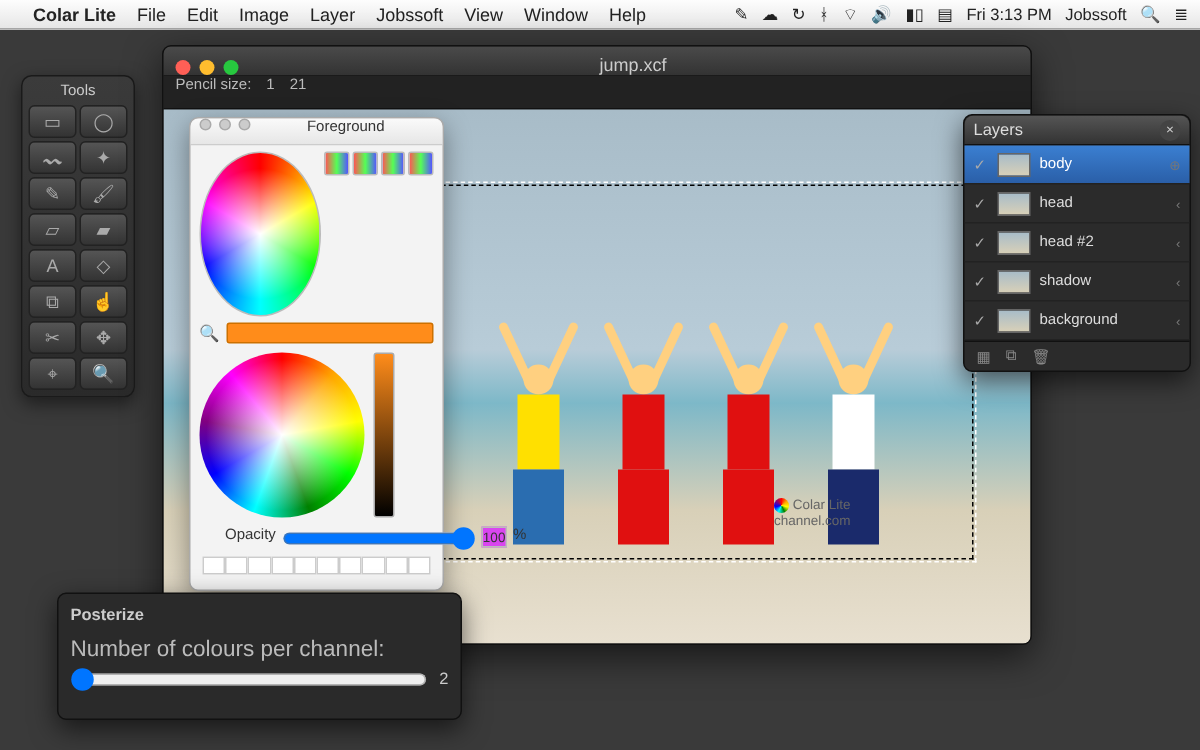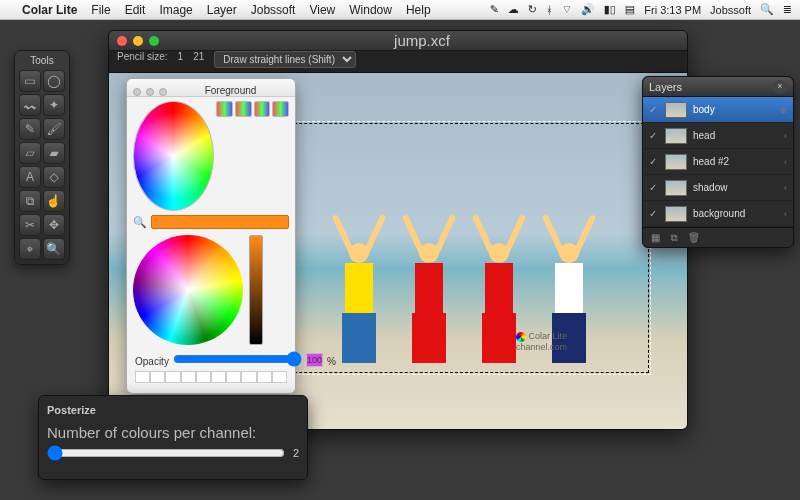--- a/index.html
+++ b/index.html
@@ -3,48 +3,48 @@
 <meta charset="utf-8">
 <style>
 *{margin:0;padding:0;box-sizing:border-box;font-family:-apple-system,Helvetica,Arial,sans-serif;-webkit-font-smoothing:antialiased}
 body{width:800px;height:500px;background:#3a3a3a;overflow:hidden;position:relative;font-size:11px;color:#ddd}
 .menubar{height:20px;background:linear-gradient(#fdfdfd,#e6e6e6);display:flex;align-items:center;padding:0 8px;gap:14px;color:#222;font-size:12px;border-bottom:1px solid #bbb}
 .menubar .apple{font-size:14px}
 .menubar .app{font-weight:700}
 .menubar .spacer{flex:1}
 .menubar .status{display:flex;align-items:center;gap:9px;font-size:11px}
 .menubar .status span{display:inline-block}
-.tools{position:absolute;left:14px;top:50px;width:56px;background:linear-gradient(#3b3b3b,#2a2a2a);border:1px solid #1a1a1a;border-radius:7px;padding:4px;box-shadow:0 4px 12px rgba(0,0,0,.5)}
+.tools{position:absolute;left:14px;top:50px;width:76px;background:linear-gradient(#3b3b3b,#2a2a2a);border:1px solid #1a1a1a;border-radius:7px;padding:4px;box-shadow:0 4px 12px rgba(0,0,0,.5)}
 .tools-title{text-align:center;color:#ccc;font-size:10px;margin-bottom:4px}
 .tool-grid{display:grid;grid-template-columns:1fr 1fr;gap:2px}
 .tool-btn{height:22px;background:linear-gradient(#555,#333);border:1px solid #222;border-radius:4px;display:flex;align-items:center;justify-content:center;color:#aaa;font-size:12px}
 .doc{position:absolute;left:108px;top:30px;width:580px;height:400px;background:#2b2b2b;border:1px solid #111;border-radius:6px;box-shadow:0 8px 24px rgba(0,0,0,.6);overflow:hidden}
-.doc-title{height:20px;background:linear-gradient(#4a4a4a,#333);display:flex;align-items:center;padding:0 8px;gap:6px;color:#ccc;font-size:15px;border-bottom:1px solid #1a1a1a}
+.doc-title{height:20px;background:linear-gradient(#4a4a4a,#333);display:flex;align-items:flex-end;padding:0 8px;gap:6px;color:#ccc;font-size:12px;border-bottom:1px solid #1a1a1a}
 .tl-dot{width:10px;height:10px;border-radius:50%}
 .red{background:#ff5f56}.yellow{background:#ffbd2e}.green{background:#27c93f}
 .doc-title .fname{flex:1;text-align:center}
 .doc-tool{height:22px;background:#222;display:flex;align-items:flex-start;padding:0 8px;gap:10px;font-size:10px;color:#bbb;border-bottom:1px solid #111}
 .doc-tool .right{margin-left:auto;display:flex;gap:12px}
 .doc-tool .upgrade{color:#ff4d2e}
 .doc-tool select{background:#3a3a3a;color:#ccc;border:1px solid #555;border-radius:3px;font-size:10px;padding:1px 4px}
 .canvas{position:relative;width:100%;height:calc(100% - 42px);background:linear-gradient(#a8bcc8 0%,#b8ccd8 45%,#7db8c8 55%,#d8d0b8 75%,#e8e0d0 100%)}
 .marquee{position:absolute;left:160px;top:50px;width:380px;height:250px;border:1px dashed #000;outline:1px dashed #fff;outline-offset:1px}
 .fg-panel{position:absolute;left:126px;top:78px;width:170px;background:#f3f3f3;border:1px solid #aaa;border-radius:6px;box-shadow:0 6px 18px rgba(0,0,0,.4);padding-bottom:6px;color:#333}
-.fg-head{height:18px;display:flex;align-items:flex-end;padding:0 6px;gap:5px;font-size:10px;background:linear-gradient(#fafafa,#e6e6e6);border-radius:6px 6px 0 0;border-bottom:1px solid #ccc}
+.fg-head{height:18px;display:flex;align-items:flex-start;padding:0 6px;gap:5px;font-size:10px;background:linear-gradient(#fafafa,#e6e6e6);border-radius:6px 6px 0 0;border-bottom:1px solid #ccc}
 .fg-head .dot{width:8px;height:8px;border-radius:50%;background:#ccc;border:1px solid #aaa}
 .fg-tabs{display:flex;gap:2px;padding:4px 6px}
 .fg-tab{width:22px;height:16px;border:1px solid #bbb;border-radius:2px;background:linear-gradient(90deg,#f55,#5f5,#55f)}
 .fg-tab.wheel{background:conic-gradient(red,yellow,lime,cyan,blue,magenta,red);border-radius:50%}
 .fg-search{display:flex;align-items:center;padding:0 6px;gap:4px}
 .fg-search .sw{flex:1;height:14px;background:#ff8c1a;border:1px solid #cc7000;border-radius:2px}
 .wheel-wrap{display:flex;padding:6px;gap:6px}
 .wheel{width:110px;height:110px;border-radius:50%;background:conic-gradient(red,orange,yellow,lime,green,cyan,blue,purple,magenta,red);position:relative}
 .wheel::after{content:"";position:absolute;inset:0;border-radius:50%;background:radial-gradient(circle,#fff 0%,rgba(255,255,255,0) 65%)}
 .vslider{width:14px;height:110px;background:linear-gradient(#ff8c1a,#000);border:1px solid #aaa;border-radius:2px}
-.opacity-row{display:flex;align-items:flex-end;padding:0 8px;gap:4px;font-size:10px;color:#333}
+.opacity-row{display:flex;align-items:flex-start;padding:0 23px;gap:4px;font-size:10px;color:#333}
 .opacity-row input[type=range]{flex:1}
 .opacity-row .val{width:28px;height:14px;border:1px solid #bbb;background:#d946ef;text-align:center;font-size:9px;line-height:13px}
 .sw-row{display:flex;gap:0;padding:4px 8px}
 .sw-row span{flex:1;height:12px;border:1px solid #ccc;background:#fff}
 .layers{position:absolute;right:6px;top:76px;width:152px;background:#2b2b2b;border:1px solid #111;border-radius:6px;box-shadow:0 6px 18px rgba(0,0,0,.6)}
 .layers-head{height:20px;background:linear-gradient(#555,#333);display:flex;align-items:center;padding:0 6px;color:#ddd;font-size:11px;border-radius:6px 6px 0 0;border-bottom:1px solid #111}
 .layers-head .close{margin-left:auto;width:14px;height:14px;border-radius:50%;background:#444;color:#ccc;text-align:center;line-height:12px;font-size:9px}
 .layer-row{display:flex;align-items:center;height:26px;padding:0 6px;gap:6px;border-bottom:1px solid #222;font-size:10px;color:#ddd}
 .layer-row.sel{background:linear-gradient(#3b7fd1,#2a5fa8);color:#fff}
 .layer-row .eye{width:10px;color:#aaa}
@@ -129,21 +129,20 @@
   <div class="doc-title">
     <span class="tl-dot red"></span>
     <span class="tl-dot yellow"></span>
     <span class="tl-dot green"></span>
     <span class="fname">jump.xcf</span>
   </div>
   <div class="doc-tool">
     <span>Pencil size:</span>
     <span>1</span>
     <span>21</span>
-    <select><option>Draw straight lines (Shift)</option></select>
   </div>
   <div class="canvas">
     <div class="marquee"></div>
     <div class="people">
       <div class="person p1">
           <div class="arm l"></div>
           <div class="arm r"></div>
           <div class="head"></div>
           <div class="body"></div>
           <div class="legs"></div>

